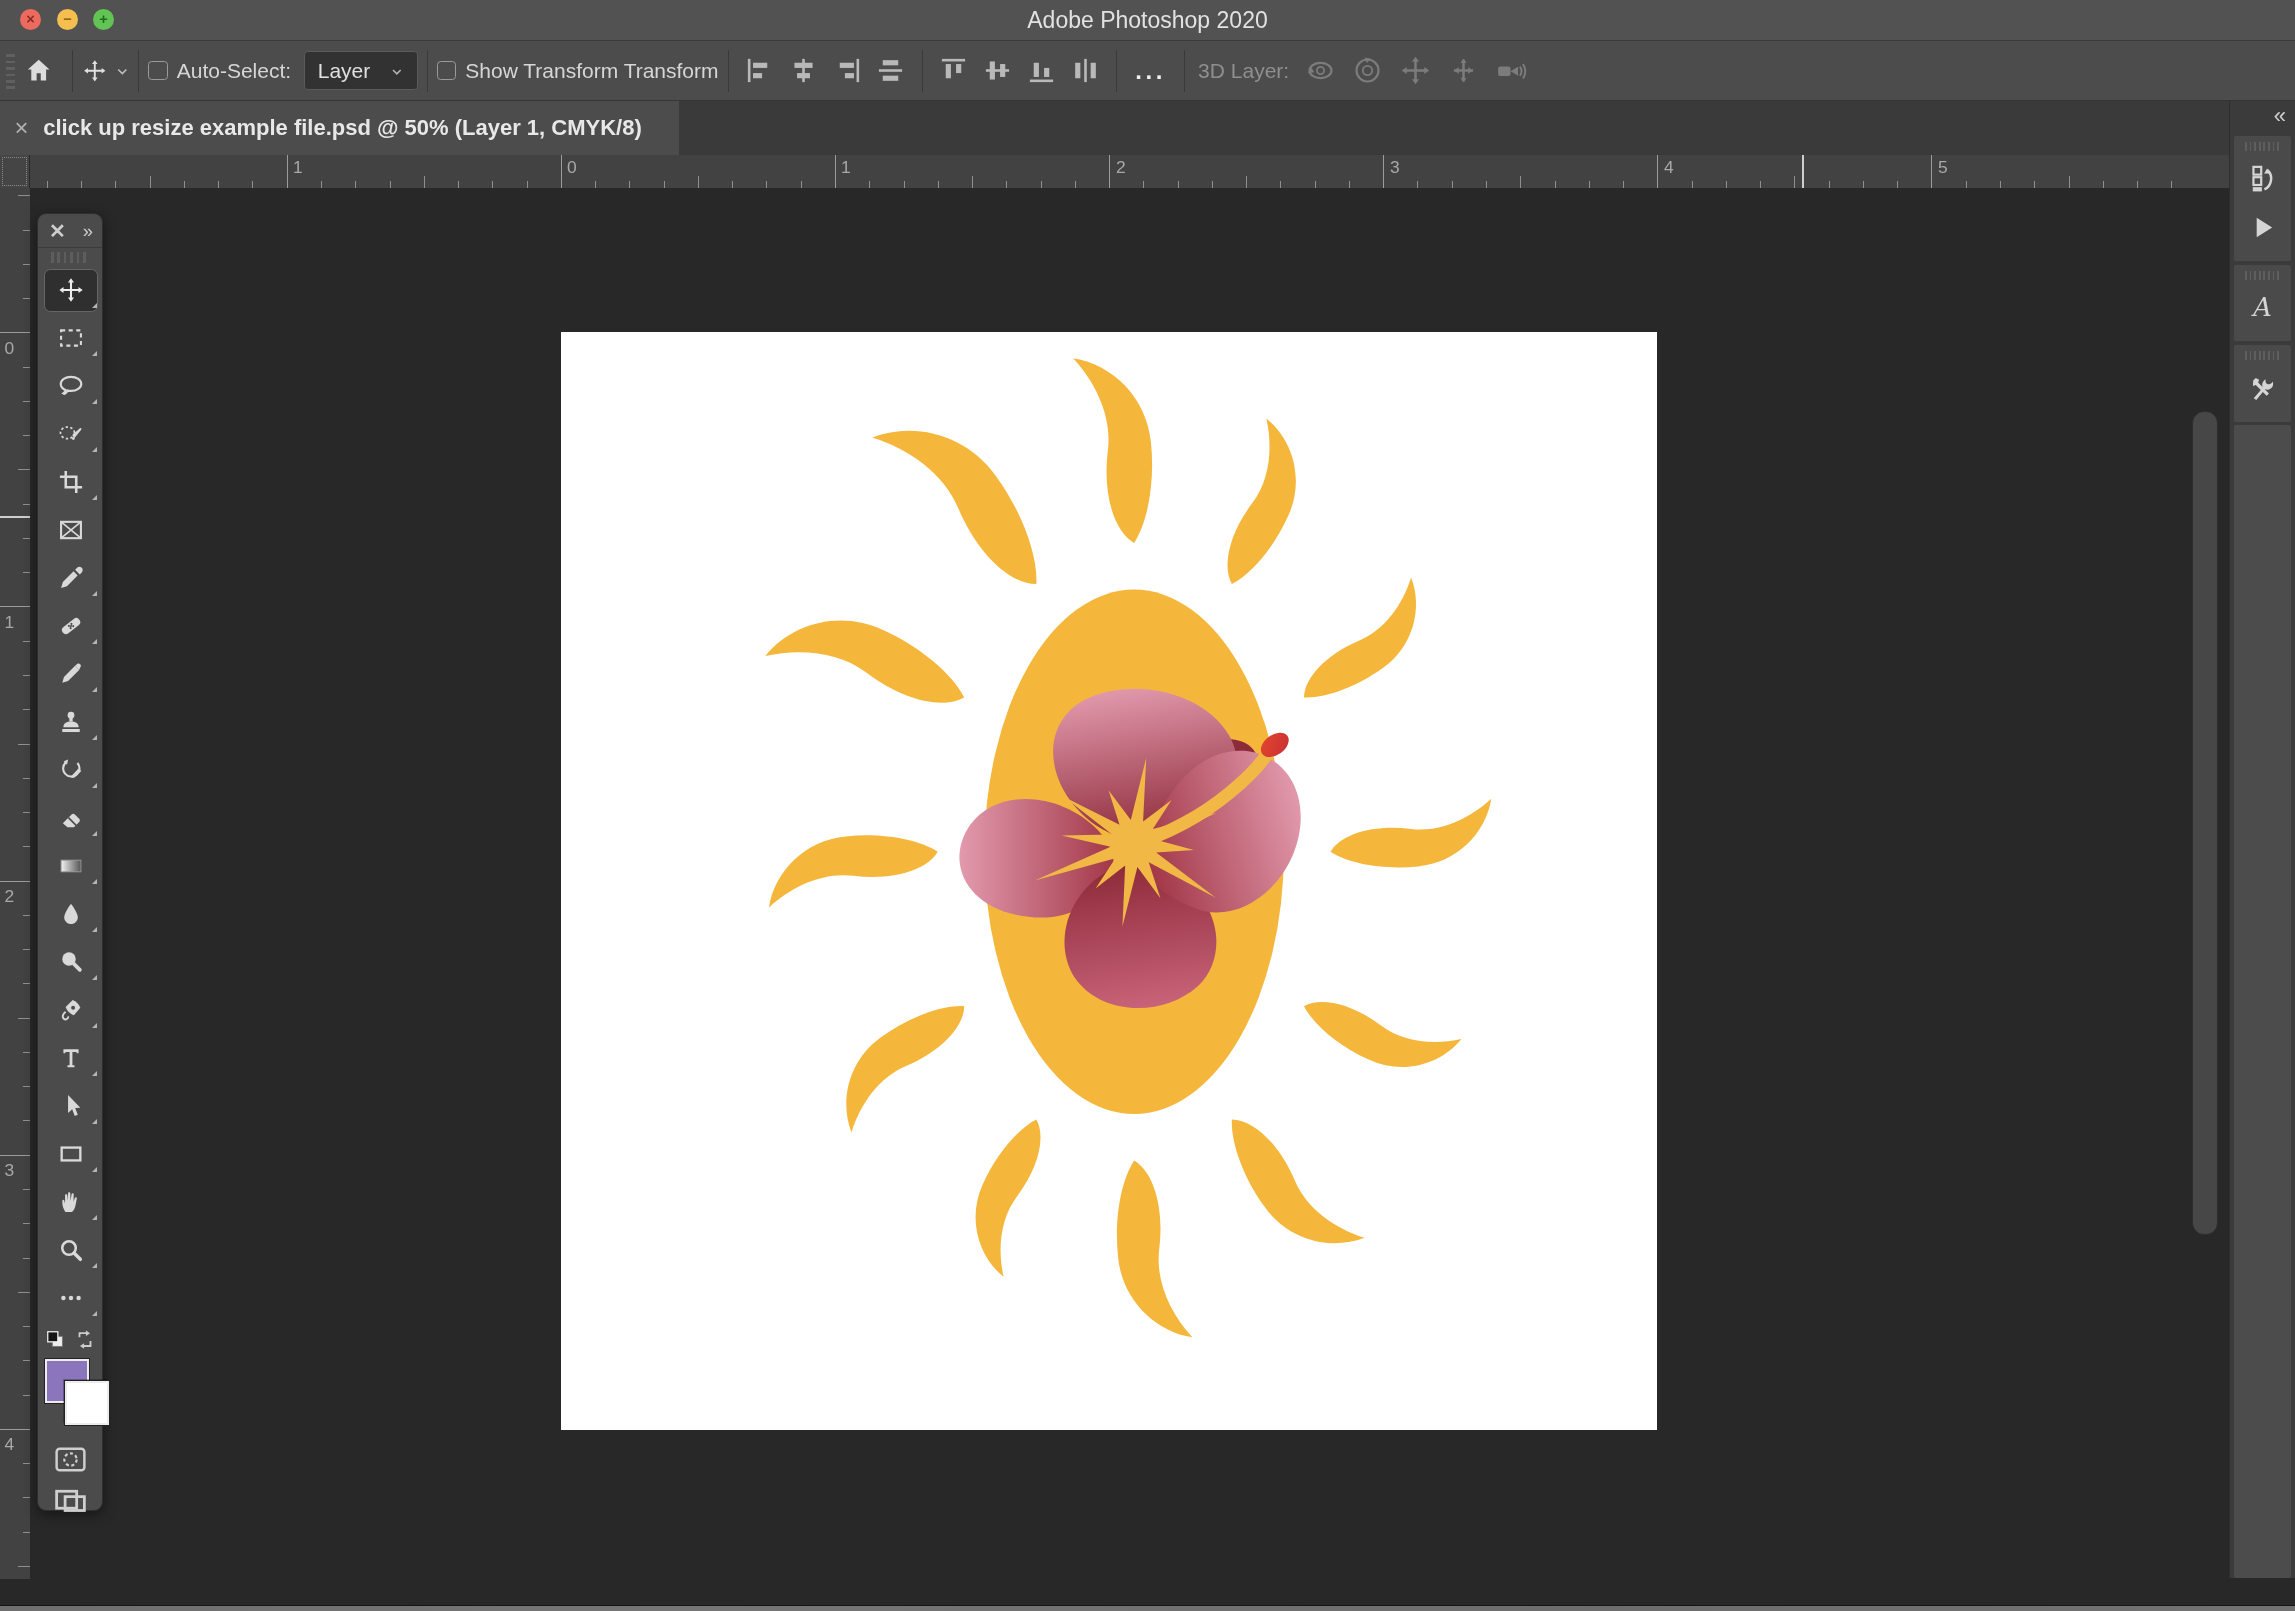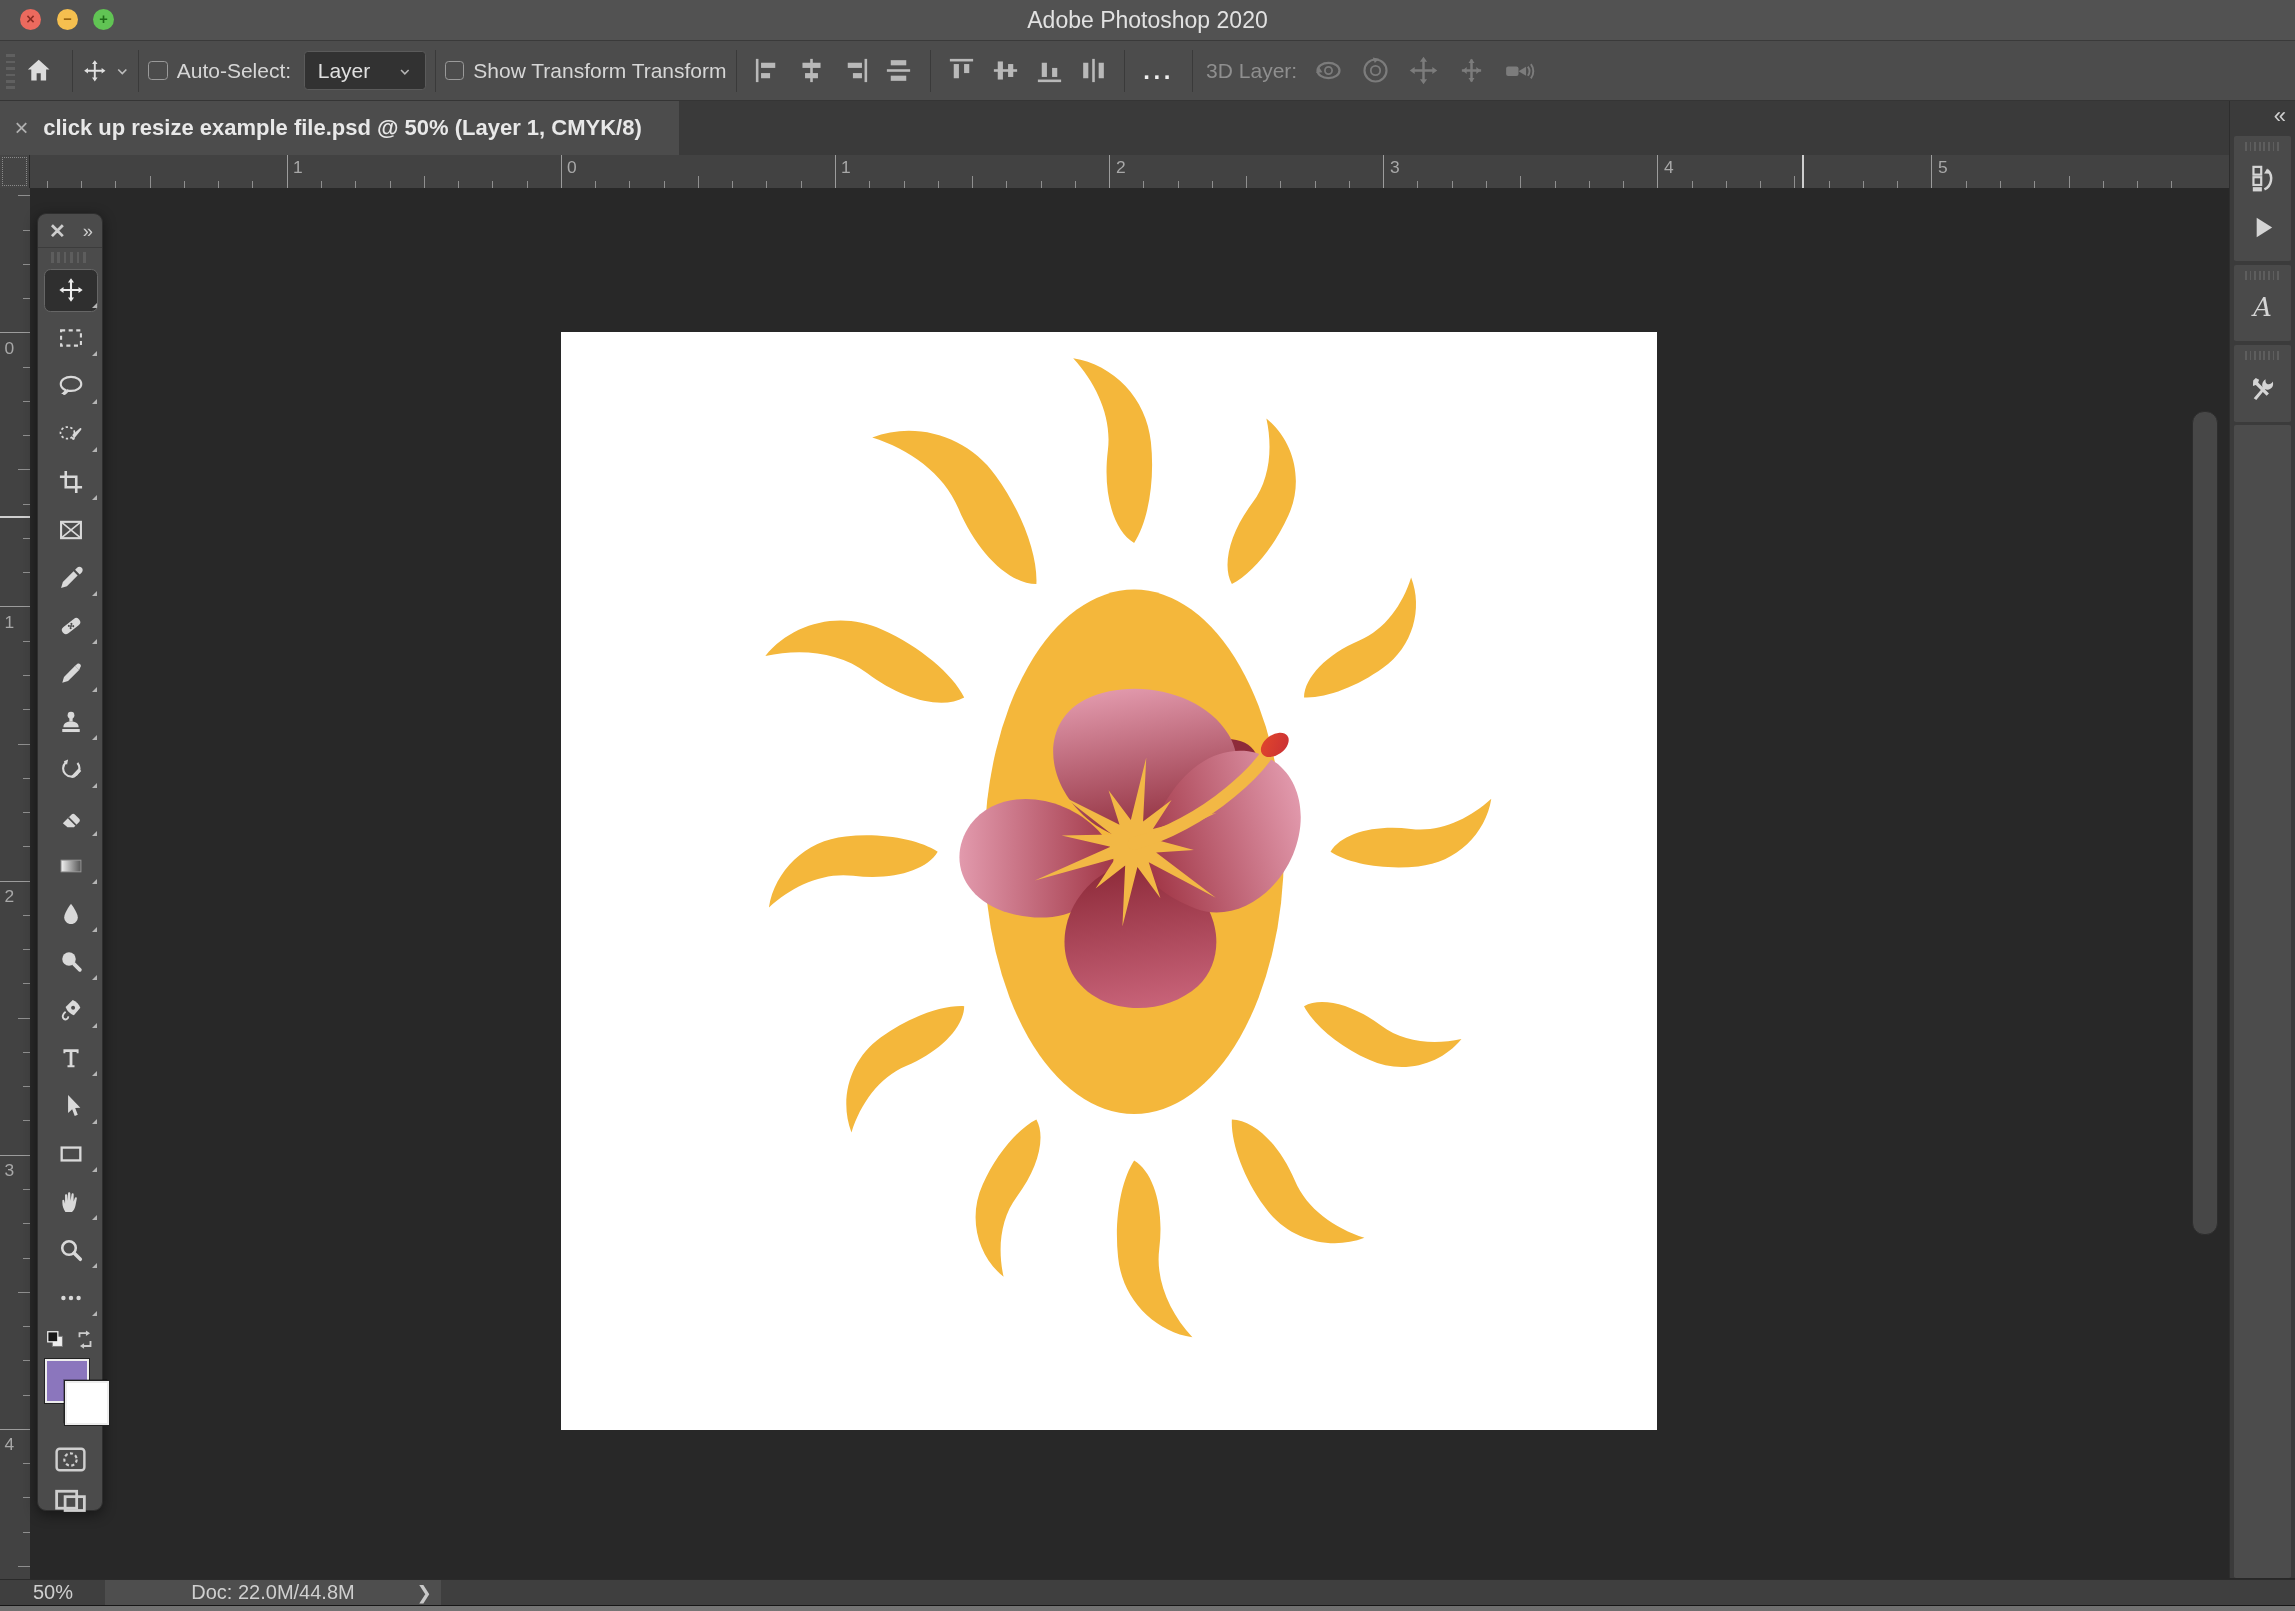--- a/index.html
+++ b/index.html
@@ -28,21 +28,21 @@
   .ic{display:inline-block;}
   .ic svg{width:100%;height:100%;display:block;}
   #home-btn{width:48px;color:#dcdcdc;}
   #home-btn .ic{width:27.4px;height:27.4px;}
   #moveopt{gap:7.3px;color:#e0e0e0;}
   #moveopt .ic{width:25.6px;height:25.6px;}
   #moveopt .caret{width:14.6px;height:14.6px;color:#bdbdbd;}
   .cb{width:17.4px;height:17.4px;border:1.8px solid #9a9a9a;border-radius:3.7px;background:transparent;
       margin-right:9.1px;flex:none;}
   .olabel{font-size:21px;color:#d6d6d6;white-space:nowrap;}
-  #layer-dd{display:flex;align-items:center;gap:28px;background:#323232;border:0.9px solid #5b5b5b;
+  #layer-dd{display:flex;align-items:center;gap:20px;background:#323232;border:0.9px solid #5b5b5b;
             border-radius:3.7px;height:37px;padding:0 12.8px;margin-left:12.8px;color:#e0e0e0;
             font-size:21px;}
   #layer-dd .caret{width:13.7px;height:13.7px;color:#b5b5b5;}
   .aicon{width:31px;height:31px;margin:0 6.4px;color:#b9b9b9;}
   .dots3{color:#f0f0f0;letter-spacing:3.7px;font-size:24px;font-weight:700;margin:0 9.1px;}
   #td-label{font-size:21px;color:#8f8f8f;margin:0 7.3px 0 3.7px;white-space:nowrap;}
   .dicon{width:33px;height:33px;margin:0 7.3px;color:#7c7c7c;}
   
   #tabbar{position:absolute;left:0;top:101px;width:2229px;height:54px;background:#3a3a3a;}
   #doc-tab{position:absolute;left:0;top:0;height:54px;background:#4c4c4c;display:flex;
@@ -736,23 +736,16 @@
                 <path d="M5.2 20.3 L12.2 12.2 C11.2 9.8 12 7 14.4 5.6 C14.1 7.5 14.6 8.9 16 9.4 C17.6 9.9 19.2 9 19.8 7.4 C21 10 19.6 12.9 16.9 13.6 C15.9 13.9 14.9 13.8 14 13.4 L7.2 21.6 Z" fill="currentColor"></path>
                 <path d="M4.8 6.6 L6.8 4.6 L9.4 6 L8.6 8.2 L17 16.6 L15.2 18.4 L6.8 10 L4.6 10.8 Z" fill="currentColor"></path>
               </svg>
             </span>
           </div>
         </div>
         <div id="dock-tail"></div>
       </div>
   </div>
 
-  <div id="statusbar">
-    <div id="zoom-field">50%</div>
-    <div id="doc-strip">
-      <span>Doc: 22.0M/44.8M</span>
-      <span id="doc-chevron">❯</span>
-    </div>
-  </div>
 
   <div id="dock-sliver"></div>
 </div>
 
 
 </body></html>

